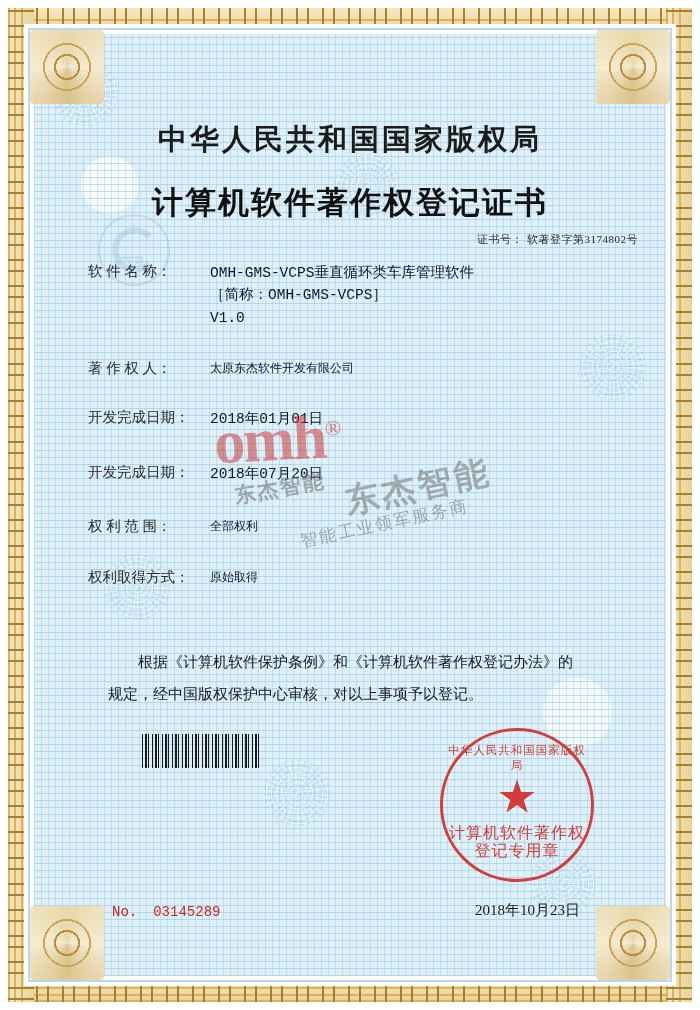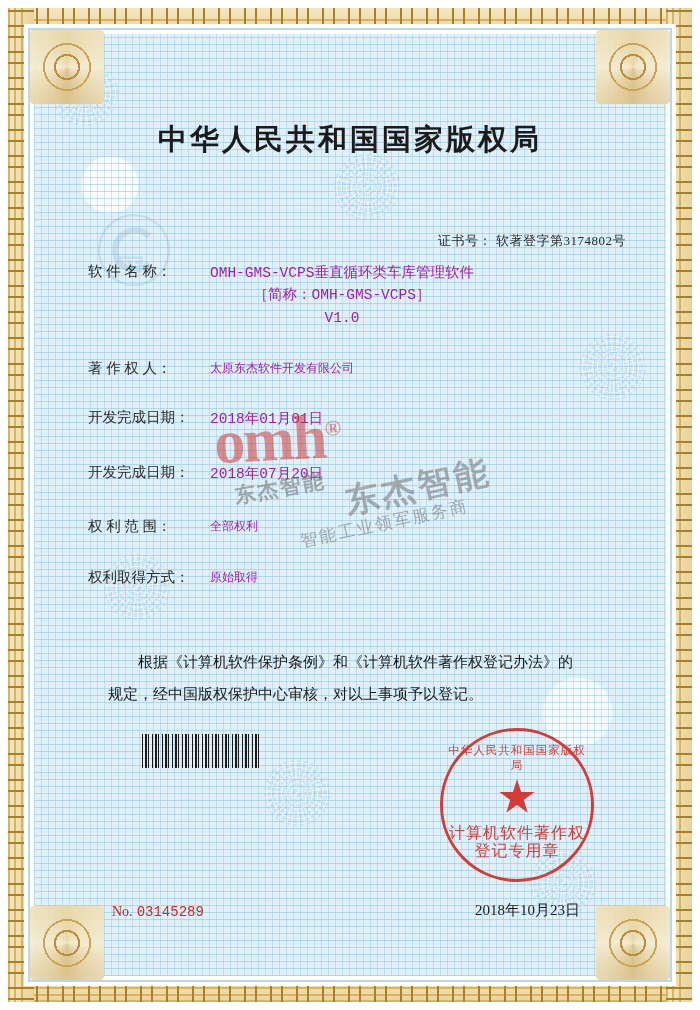--- a/index.html
+++ b/index.html
@@ -125,23 +125,23 @@
     font-size: 31px;
     letter-spacing: 2px;
     color: #111111;
     font-weight: bold;
     margin-top: 22px;
     font-family: "Liberation Serif", serif;
   }
 
   .cert-no {
     position: absolute;
-    right: 40px;
+    right: 28px;
     top: 198px;
-    font-size: 13px;
+    font-size: 11px;
     color: #2a2a2a;
     letter-spacing: .5px;
   }
   .cert-no .lbl { margin-right: 4px; }
 
   .fields {
     position: absolute;
     left: 54px;
     top: 228px;
     right: 40px;
@@ -154,25 +154,24 @@
   .f-label {
     width: 122px;
     flex: 0 0 122px;
     font-size: 14.5px;
     color: #2b2b2b;
     letter-spacing: 0px;
     white-space: pre;
   }
   .f-value {
     font-size: 14.5px;
-    color: #a21caf;
+    color: #0f172a;
     font-family: "Liberation Mono", monospace;
     line-height: 1.55;
     white-space: pre-line;
-    text-align: center;
   }
   .f-value.cn {
     font-family: "Liberation Serif", serif;
     font-size: 12px;
   }
   .row-gap-lg { margin-bottom: 30px; }
 
   .statement {
     position: absolute;
     left: 54px;
@@ -301,22 +300,22 @@
   .footer-left {
     position: absolute;
     left: 78px;
     bottom: 56px;
     font-size: 14px;
     color: #d3251f;
     font-family: "Liberation Mono", monospace;
   }
   .footer-left .prefix {
     color: #c2211d;
-    margin-right: 4px;
-    font-family: Liberation Serif, serif;
+    margin-right: 16px;
+    font-family: Liberation Mono, monospace;
   }
   .footer-right {
     position: absolute;
     right: 86px;
     bottom: 56px;
     font-size: 15px;
     color: #1a1a1a;
   }
 </style>
 </head>
@@ -352,20 +351,21 @@
       <circle cx="50" cy="50" r="46" fill="none" stroke="#6f9fbc" stroke-width="3"></circle>
       <path d="M70 32 A26 26 0 1 0 70 68" fill="none" stroke="#6f9fbc" stroke-width="8"></path>
       <rect x="26" y="60" width="34" height="12" fill="none" stroke="#6f9fbc" stroke-width="3"></rect>
       <circle cx="34" cy="66" r="2.5" fill="#6f9fbc"></circle>
       <circle cx="44" cy="66" r="2.5" fill="#6f9fbc"></circle>
       <circle cx="54" cy="66" r="2.5" fill="#6f9fbc"></circle>
     </svg>
 
     <div class="title-block">
       <div class="title-1">中华人民共和国国家版权局</div>
+      <div class="title-2">计算机软件著作权登记证书</div>
     </div>
 
     <div class="cert-no">
       <span class="lbl">证书号：</span><span>软著登字第3174802号</span>
     </div>
 
     <div class="fields">
 
       <div class="field-row row-gap-lg">
         <div class="f-label">软 件 名 称：</div>

